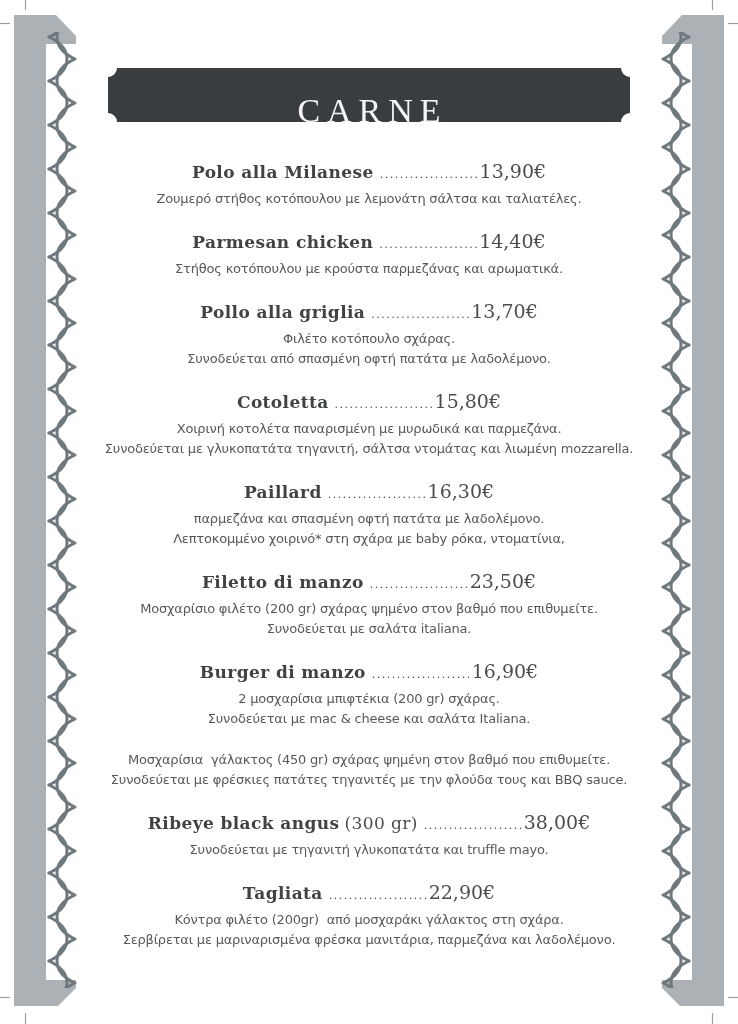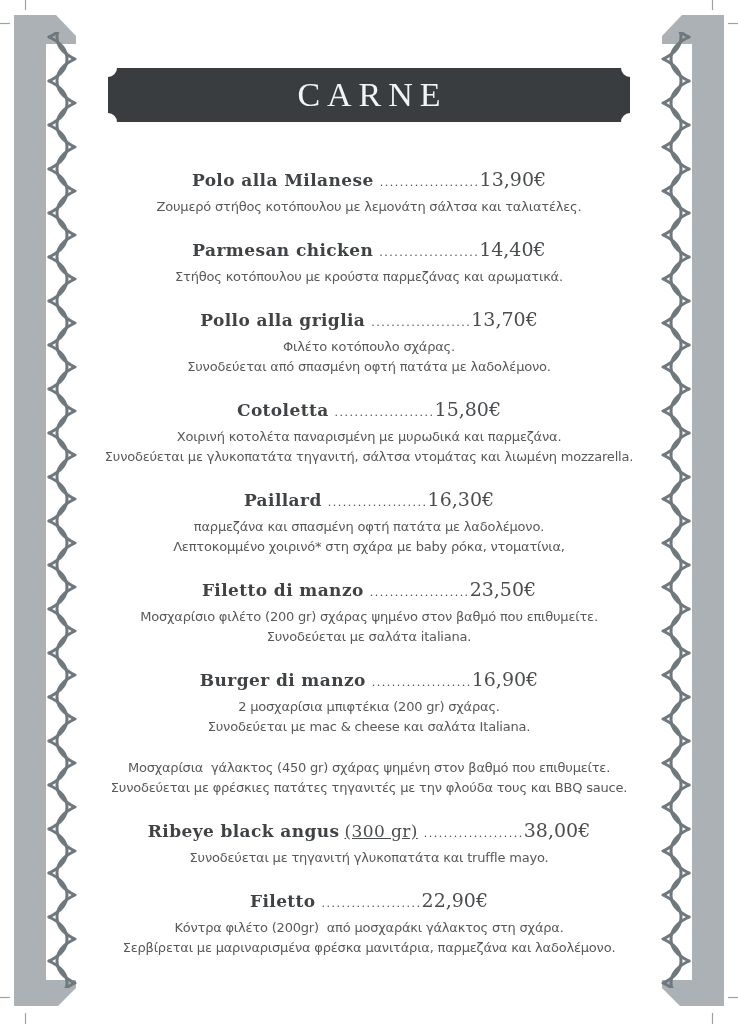--- a/index.html
+++ b/index.html
@@ -20,49 +20,48 @@
   .cropmark{stroke:var(--cropmark-gray,#9ba2a6);stroke-width:1.2;}
   
   .banner{
     position:relative;
     width:522px;height:54px;
     margin:68px auto 0 auto;
   }
   .banner svg{position:absolute;left:0;top:0;}
   .plaque{fill:var(--banner,#3a3d40);}
   .banner-title{
-    position:absolute;left:0;top:0;width:100%;height:54px;
+    position:absolute;left:0;top:16px;width:100%;height:54px;
     display:flex;align-items:center;justify-content:center;
     font-family:"Liberation Serif",serif;
     font-size:34px;
     letter-spacing:7px;
     padding-left:7px;
     box-sizing:border-box;
     color:#f4f4f4;
   }
   
   .items{
-    width:640px;margin:16px auto;padding-top:30px;
+    width:640px;margin:8px auto;padding-top:30px;
     text-align:center;
   }
   .item{margin-bottom:21px;}
   .item-title{
     line-height:22px;white-space:nowrap;
     font-family:"DejaVu Serif",serif;
     margin-bottom:3px;
   }
   .item-name{
     font-weight:bold;font-size:17px;letter-spacing:0.4px;
     color:var(--title-text,#404345);
   }
   .item-size{
     font-weight:normal;font-size:17px;letter-spacing:0.4px;
     color:var(--price-text,#4a4d4f);
     margin-left:5px;
-    text-decoration:underline;
   }
   .item-size:empty{display:none;}
   .item-dots{
     font-size:11px;letter-spacing:1.5px;
     color:var(--price-text,#4a4d4f);
     margin-left:6px;
   }
   .item-price{
     font-weight:normal;font-size:19px;
     color:var(--price-text,#4a4d4f);
@@ -195,21 +194,21 @@
     <div class="item-title">
       <span class="item-name">Ribeye black angus</span><span class="item-size">(300 gr)</span><span class="item-dots">....................</span><span class="item-price">38,00€</span>
     </div>
     <div class="item-desc">
           <div class="desc-line">Συνοδεύεται με τηγανιτή γλυκοπατάτα και truffle mayo.</div>
         </div>
   </div>
 
   <div class="item">
     <div class="item-title">
-      <span class="item-name">Filetto</span><span class="item-dots">....................</span><span class="item-price">22,90€</span>
+      <span class="item-name">Tagliata</span><span class="item-dots">....................</span><span class="item-price">22,90€</span>
     </div>
     <div class="item-desc">
           <div class="desc-line">Κόντρα φιλέτο (200gr) &nbsp;από μοσχαράκι γάλακτος στη σχάρα.</div>
           <div class="desc-line">Σερβίρεται με μαριναρισμένα φρέσκα μανιτάρια, παρμεζάνα και λαδολέμονο.</div>
         </div>
   </div>
 </div>
 
 </div>
 

